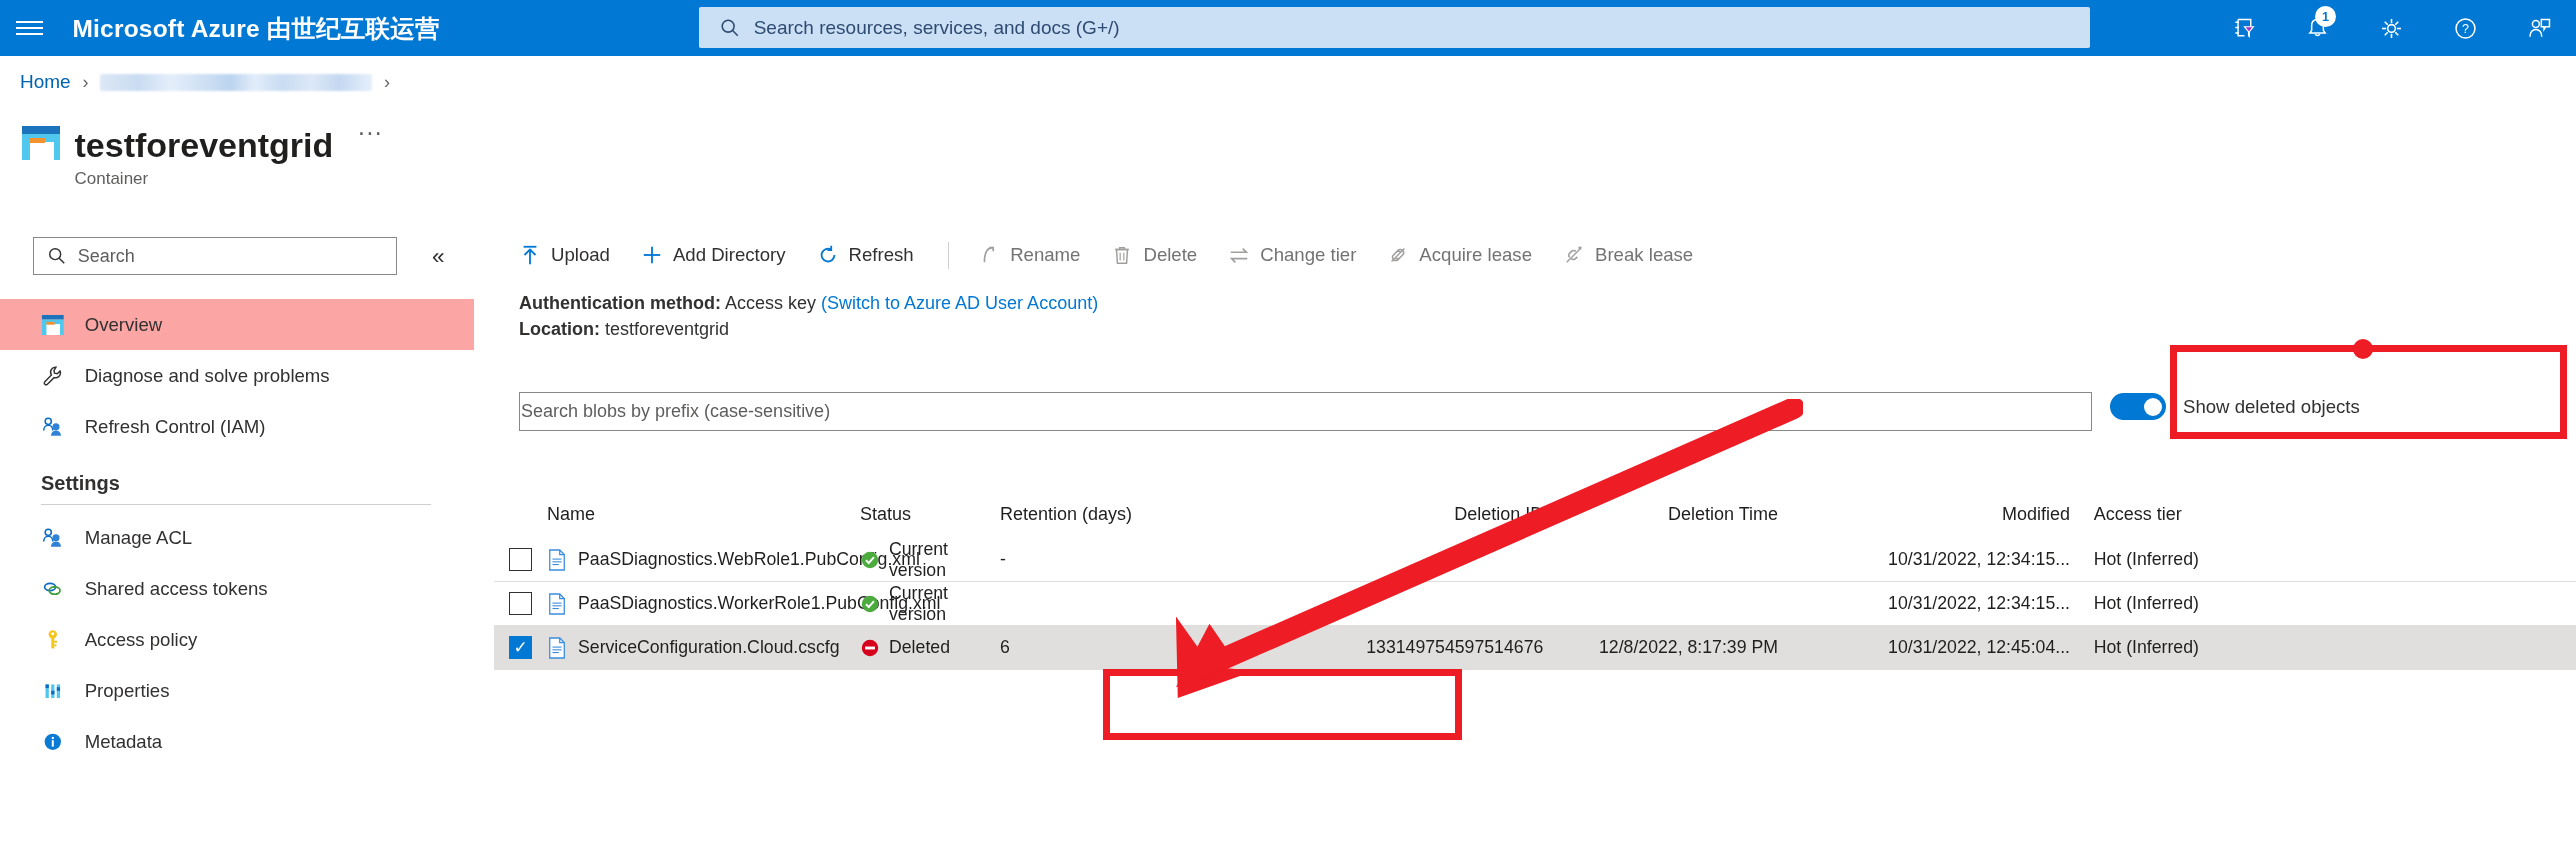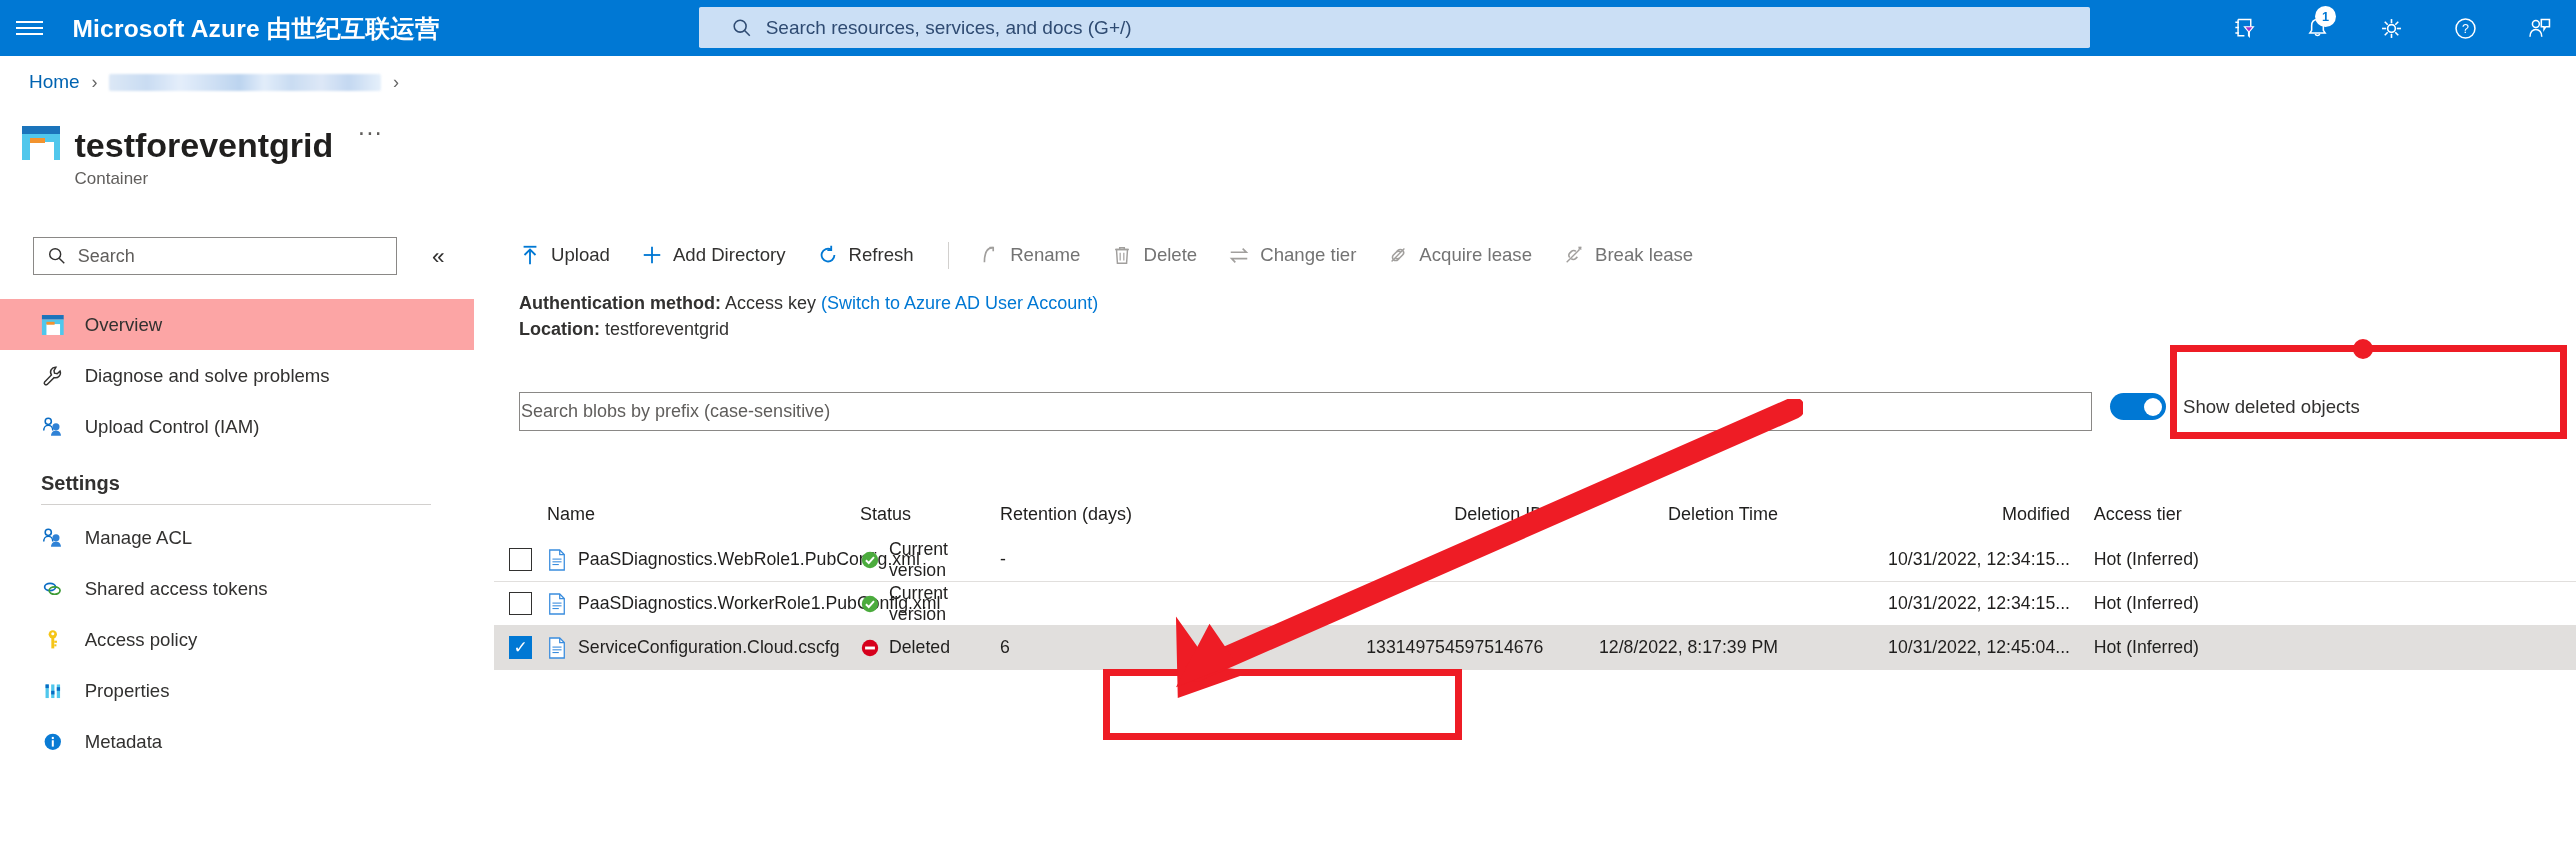--- a/index.html
+++ b/index.html
@@ -22,37 +22,37 @@
     cursor:pointer;
   }
   .hamburger span{ display:block; width:27px; height:2.3px; background:#fff; margin:3.6px 0; }
   .brand{
     color:#fff; font-size:24.5px; font-weight:600; letter-spacing:0.2px;
     margin-left:14.5px; white-space:nowrap;
   }
   .topsearch{
     position:absolute; left:699px; top:7.2px; width:1391px; height:41px;
     background:#cbdff5; border-radius:1.8px; display:flex; align-items:center;
-    padding-left:32px; box-sizing:border-box; cursor:text;
+    padding-left:20px; box-sizing:border-box; cursor:text;
   }
   .topsearch .ph{ color:#2f4b72; font-size:19px; margin-left:12.7px; }
   .top-icons{ position:absolute; right:0; top:0; height:56px; display:flex; align-items:center; }
   .top-icon{
     width:74px; height:56px; display:flex; align-items:center; justify-content:center;
     position:relative; cursor:pointer;
   }
   .badge{
     position:absolute; top:6.3px; right:18px; background:#fff; color:#0078d4;
     width:21px; height:21px; border-radius:50%; font-size:12.7px; font-weight:600;
     display:flex; align-items:center; justify-content:center;
   }
 
   
   .breadcrumb{
-    position:absolute; left:29px; top:71px; display:flex; align-items:center;
+    position:absolute; left:20px; top:71px; display:flex; align-items:center;
     font-size:19px; color:#0063b1;
   }
   .bc-sep{ color:#666; margin:0 11.8px; font-size:18px; }
   .bc-blur{
     width:272px; height:17px; border-radius:1.8px;
     background:linear-gradient(90deg,#dce8f6 0%,#c9dcf2 14%,#e4eefb 26%,#cfe0f4 38%,
       #bcd4ef 48%,#e2edfa 57%,#c9dcf2 67%,#dde8f7 78%,#c4d8f1 88%,#e6f0fb 100%);
     filter:blur(1.1px);
   }
 
@@ -288,21 +288,21 @@
 
   <div class="nav-item">
     <span class="nav-ico">
       <svg width="23.6" height="23.6" viewBox="0 0 26 26">
         <circle cx="8" cy="7" r="3.4" fill="none" stroke="#0a6cc4" stroke-width="1.7"></circle>
         <path d="M3 17 c0 -3.4 2.2 -5.6 5 -5.6 c2.8 0 5 2.2 5 5.6" fill="none" stroke="#0a6cc4" stroke-width="1.7"></path>
         <circle cx="16.5" cy="13" r="3.9" fill="#2f82d6"></circle>
         <path d="M11 23 c0 -3.6 2.5 -5.9 5.5 -5.9 c3 0 5.5 2.3 5.5 5.9" fill="#2f82d6"></path>
       </svg>
     </span>
-    <span class="nav-lbl">Upload Control (IAM)</span>
+    <span class="nav-lbl">Refresh Control (IAM)</span>
   </div>
 
   <div class="nav-section">Settings</div>
   <div class="nav-rule"></div>
 
   <div class="nav-item">
     <span class="nav-ico">
       <svg width="23.6" height="23.6" viewBox="0 0 26 26">
         <circle cx="8" cy="7" r="3.4" fill="none" stroke="#0a6cc4" stroke-width="1.7"></circle>
         <path d="M3 17 c0 -3.4 2.2 -5.6 5 -5.6 c2.8 0 5 2.2 5 5.6" fill="none" stroke="#0a6cc4" stroke-width="1.7"></path>

